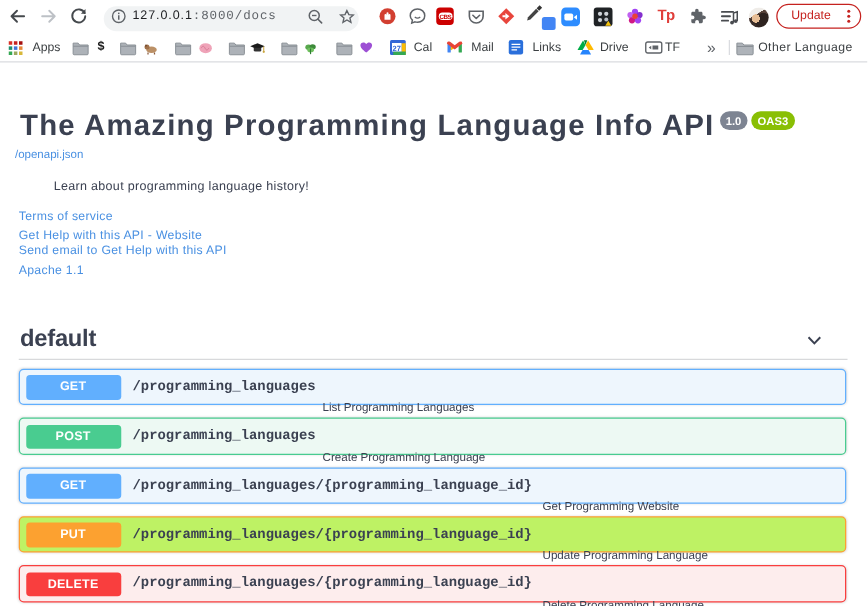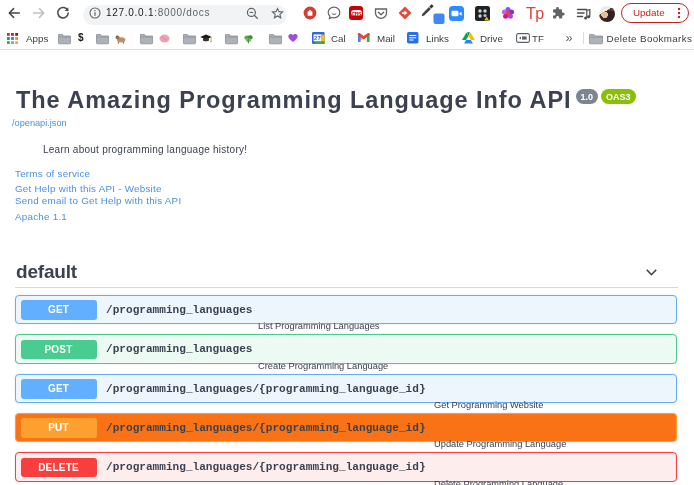--- a/index.html
+++ b/index.html
@@ -2,21 +2,21 @@
 <html><head>
 <meta charset="utf-8">
 <style>
 * { margin:0; padding:0; box-sizing:border-box; }
 html,body { -webkit-font-smoothing:antialiased; width:694px; height:485px; background:#fff; font-family:"Liberation Sans",sans-serif; position:relative; overflow:hidden; }
 .a { position:absolute; }
 svg { position:absolute; overflow:visible; }
 
 #pill { left:83px; top:5px; width:204px; height:20px; background:#f1f3f4; border-radius:10px; }
 #url { left:106px; top:7px; font-size:10px; color:#202124; letter-spacing:0.72px; }
-#url span { color:#5f6368; }
+#url span { color:#5f6368;font-family:Liberation Mono, monospace; }
 #updatebtn { left:620.5px; top:3px; width:68.5px; height:19.5px; border:1.4px solid #c5221f; border-radius:10px; background:#fff; }
 #updatetxt { left:633px; top:7px; font-size:9.8px; color:#c5221f; }
 #avatar { left:599px; top:5.5px; width:16px; height:16px; border-radius:50%;
   background:
    radial-gradient(circle at 35% 55%, #e6bd95 0 24%, transparent 25%),
    radial-gradient(circle at 72% 68%, #2e2320 0 40%, transparent 41%),
    radial-gradient(circle at 28% 88%, #3a2d28 0 30%, transparent 31%),
    linear-gradient(150deg, #efece8 35%, #56423a 36% 100%);
 }
 
@@ -33,21 +33,21 @@
 #deftitle { left:16px; top:262px; font-size:19px; font-weight:bold; color:#3b4151; letter-spacing:-0.2px; line-height:19px; }
 #defline { left:15px; top:287px; width:663px; height:1px; background:#d8d9db; }
 .row { left:15px; width:662px; height:29.5px; border-radius:4px; border:1px solid; box-shadow:0 0 2px rgba(0,0,0,.14);padding-left:38px; }
 .mbtn { position:absolute; left:4.5px; top:4.5px; width:76px; height:19.5px; border-radius:3px; color:#fff; font-size:10px; font-weight:bold; text-align:center; line-height:19.5px; letter-spacing:0.2px; }
 .mpath { position:absolute; left:90px; top:8px; font-family:"Liberation Mono",monospace; font-size:11.1px; font-weight:bold; color:#3b4151; }
 .mdesc { position:absolute; top:9.5px; font-size:9.3px; color:#3b4151;margin-top:16px; }
 .r-get { background:#eef6fd; border-color:#61affe; }
 .r-get .mbtn { background:#61affe; }
 .r-post { background:#edf9f3; border-color:#49cc90; }
 .r-post .mbtn { background:#49cc90; }
-.r-put { background:#f97316; border-color:#fca130; }
+.r-put { background:#bef264; border-color:#fca130; }
 .r-put .mbtn { background:#fca130; }
 .r-del { background:#fdeded; border-color:#f93e3e; }
 .r-del .mbtn { background:#f93e3e; }
 </style>
 </head>
 <body>
 
 <svg class="a" width="14" height="14" style="left:7px;top:6px" viewBox="0 0 14 14">
   <path d="M12.3 7H2.2 M6.6 2.6L2.2 7l4.4 4.4" stroke="#45494d" stroke-width="1.5" fill="none" stroke-linecap="round" stroke-linejoin="round"></path>
 </svg>
@@ -113,21 +113,21 @@
   <path d="M9.2 14.6 L11.6 10.6 L14 14.6 Z" fill="#f4c20d"></path>
 </svg>
 <svg class="a" width="14" height="14" style="left:501px;top:6px" viewBox="0 0 14 14">
   <circle cx="7" cy="3.4" r="2.5" fill="#a142f4"></circle>
   <circle cx="3.4" cy="6" r="2.5" fill="#c061f0"></circle>
   <circle cx="10.6" cy="6" r="2.5" fill="#8430ce"></circle>
   <circle cx="4.6" cy="10.2" r="2.5" fill="#d01884"></circle>
   <circle cx="9.4" cy="10.2" r="2.5" fill="#a142f4"></circle>
   <circle cx="7" cy="7" r="2.2" fill="#e94235"></circle>
 </svg>
-<div class="a" style="left:526px;top:5px;font-size:16px;font-weight:normal;color:#e03e3a;letter-spacing:-0.5px;">Tp</div>
+<div class="a" style="left:526px;top:5px;font-size:12px;font-weight:bold;color:#e03e3a;letter-spacing:-0.5px;">Tp</div>
 <svg class="a" width="14" height="14" style="left:551px;top:6px" viewBox="0 0 24 24">
   <path d="M20.5 11h-1.7V7.6c0-1-.8-1.9-1.9-1.9h-3.4V4c0-1.3-1-2.4-2.4-2.4S8.8 2.7 8.8 4v1.7H5.4c-1 0-1.9.9-1.9 1.9V11h1.7c1.4 0 2.6 1.2 2.6 2.6S6.6 16.2 5.2 16.2H3.5v3.4c0 1 .9 1.9 1.9 1.9h3.4v-1.7c0-1.4 1.2-2.6 2.6-2.6s2.6 1.2 2.6 2.6v1.7h3.4c1 0 1.9-.9 1.9-1.9v-3.4h1.7c1.3 0 2.4-1 2.4-2.4s-1.1-2.4-2.4-2.4z" fill="#5f6368"></path>
 </svg>
 <svg class="a" width="15" height="15" style="left:576px;top:5.5px" viewBox="0 0 15 15">
   <path d="M1.5 3.5 h9 M1.5 7 h6.5 M1.5 10.5 h5" stroke="#494c50" stroke-width="1.5" stroke-linecap="round"></path>
   <path d="M10.8 12 V4.5 l3-1 v7.2" stroke="#494c50" stroke-width="1.2" fill="none"></path>
   <circle cx="9.6" cy="12" r="1.5" fill="#494c50"></circle>
   <circle cx="12.6" cy="10.8" r="1.5" fill="#494c50"></circle>
 </svg>
 <div class="a" id="avatar"></div>
@@ -242,21 +242,21 @@
   <path d="M3 5 L5 3.5 V6.5 Z" fill="#5f6368"></path>
   <rect x="6" y="3.4" width="4.6" height="3.2" fill="#5f6368"></rect>
 </svg>
 <div class="a bktxt" style="left:532px;">TF</div>
 <div class="a" style="left:565.5px;top:30.5px;font-size:12.5px;color:#5f6368;">»</div>
 <div class="a" style="left:582.5px;top:32px;width:1px;height:12px;background:#dadce0;"></div>
 <svg class="a" width="14" height="11" style="left:589px;top:33px" viewBox="0 0 14 11">
   <path d="M0.5 1.5 h4.4 l1.2 1.5 h7.4 v7 a0.8 0.8 0 0 1 -0.8 0.8 h-11.4 a0.8 0.8 0 0 1 -0.8-0.8 z" fill="#aeb3b9" stroke="#8a9096" stroke-width="0.8"></path>
   <path d="M0.5 4.2 h13" stroke="#8a9096" stroke-width="0.8"></path>
 </svg>
-<div class="a bktxt" style="left:606.5px;letter-spacing:0.35px;">Delete Bookmarks</div>
+<div class="a bktxt" style="left:606.5px;letter-spacing:0.35px;">Other Language</div>
 <div class="a" id="bmline"></div>
 
 
 <div class="a" id="title">The Amazing Programming Language Info API<span class="badge" id="b10">1.0</span><span class="badge" id="boas">OAS3</span></div>
 <div class="a" id="openapi">/openapi.json</div>
 <div class="a" id="desc">Learn about programming language history!</div>
 <div class="a lnk" style="left:15px;top:167.5px;">Terms of service</div>
 <div class="a lnk" style="left:15px;top:183px;">Get Help with this API - Website</div>
 <div class="a lnk" style="left:15px;top:195px;">Send email to Get Help with this API</div>
 <div class="a lnk" style="left:15px;top:210.5px;">Apache 1.1</div>

